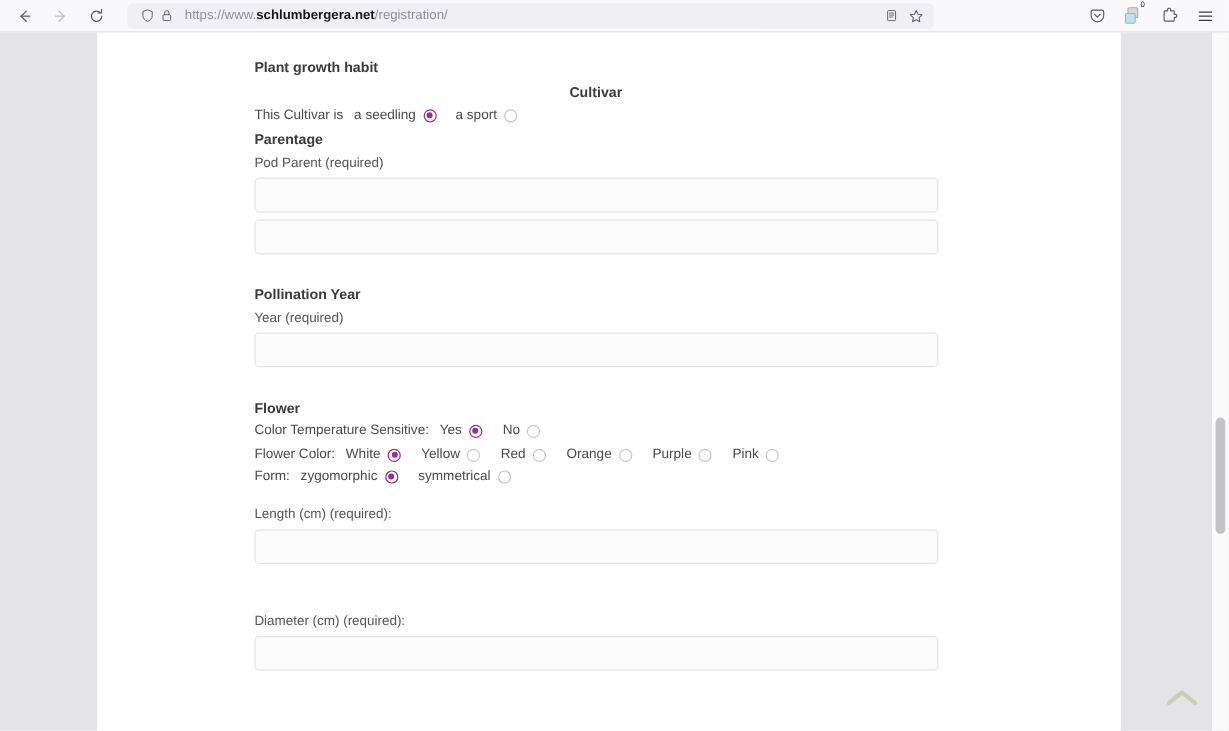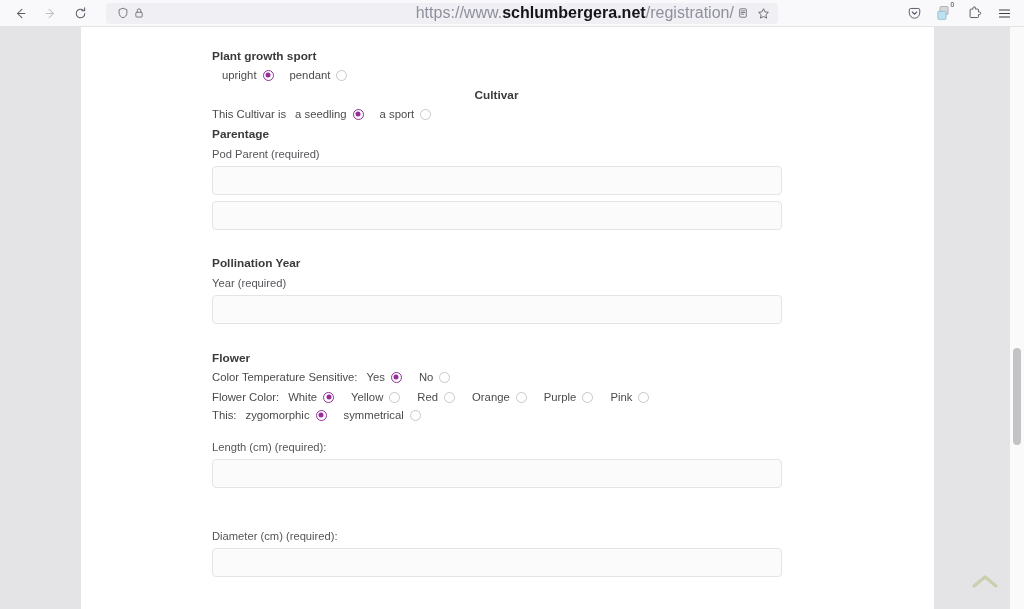--- a/index.html
+++ b/index.html
@@ -49,27 +49,26 @@
     height: 21px;
     background: #f0f0f4;
     border-radius: 4px;
     display: flex;
     align-items: center;
     padding: 0 6px 0 9px;
   }
   .url-icon { width: 16px; height: 16px; display:flex; align-items:center; justify-content:center; flex: 0 0 auto; }
   .url-text {
     flex: 1;
-    font-size: 16px;
+    font-size: 11px;
     color: #8f8f9d;
     margin-left: 7px;
     white-space: nowrap;
     overflow: hidden;
     letter-spacing: 0.02px;
-    text-align: right;
   }
   .url-text .host { color: #15141a; font-weight: bold; }
   .url-text .scheme { color: #8f8f9d; }
   .url-right-icons {
     display: flex; align-items: center; gap: 4px;
     margin-left: auto;
     flex: 0 0 auto;
   }
   .url-ico-btn {
     width: 17px; height: 17px;
@@ -321,32 +320,21 @@
       </svg>
     </div>
   </div>
 </div>
 
 <div class="viewport">
 
   <div class="page-sheet">
     <div class="form-area">
 
-      <div class="section-head">Plant growth sport</div>
-      <div class="radio-row gap-growth-opts">
-        <span class="opt">
-          <span class="opt-label">upright</span>
-          <span class="radio checked"></span>
-        </span>
-        <span style="width:16px"></span>
-        <span class="opt">
-          <span class="opt-label">pendant</span>
-          <span class="radio"></span>
-        </span>
-      </div>
+      <div class="section-head">Plant growth habit</div>
 
       <div class="section-head blk-cultivar">Cultivar</div>
       <div class="radio-row cultivar-row">
         <span class="lead">This Cultivar is</span>
         <span class="opt">
           <span class="opt-label">a seedling</span>
           <span class="radio checked"></span>
         </span>
         <span style="width:16px"></span>
         <span class="opt">
@@ -408,21 +396,21 @@
           <span class="radio"></span>
         </span>
         <span style="width:17px"></span>
         <span class="opt">
           <span class="opt-label">Pink</span>
           <span class="radio"></span>
         </span>
       </div>
 
       <div class="radio-row row-form">
-        <span class="lead">This:</span>
+        <span class="lead">Form:</span>
         <span class="opt">
           <span class="opt-label">zygomorphic</span>
           <span class="radio checked"></span>
         </span>
         <span style="width:17px"></span>
         <span class="opt">
           <span class="opt-label">symmetrical</span>
           <span class="radio"></span>
         </span>
       </div>

